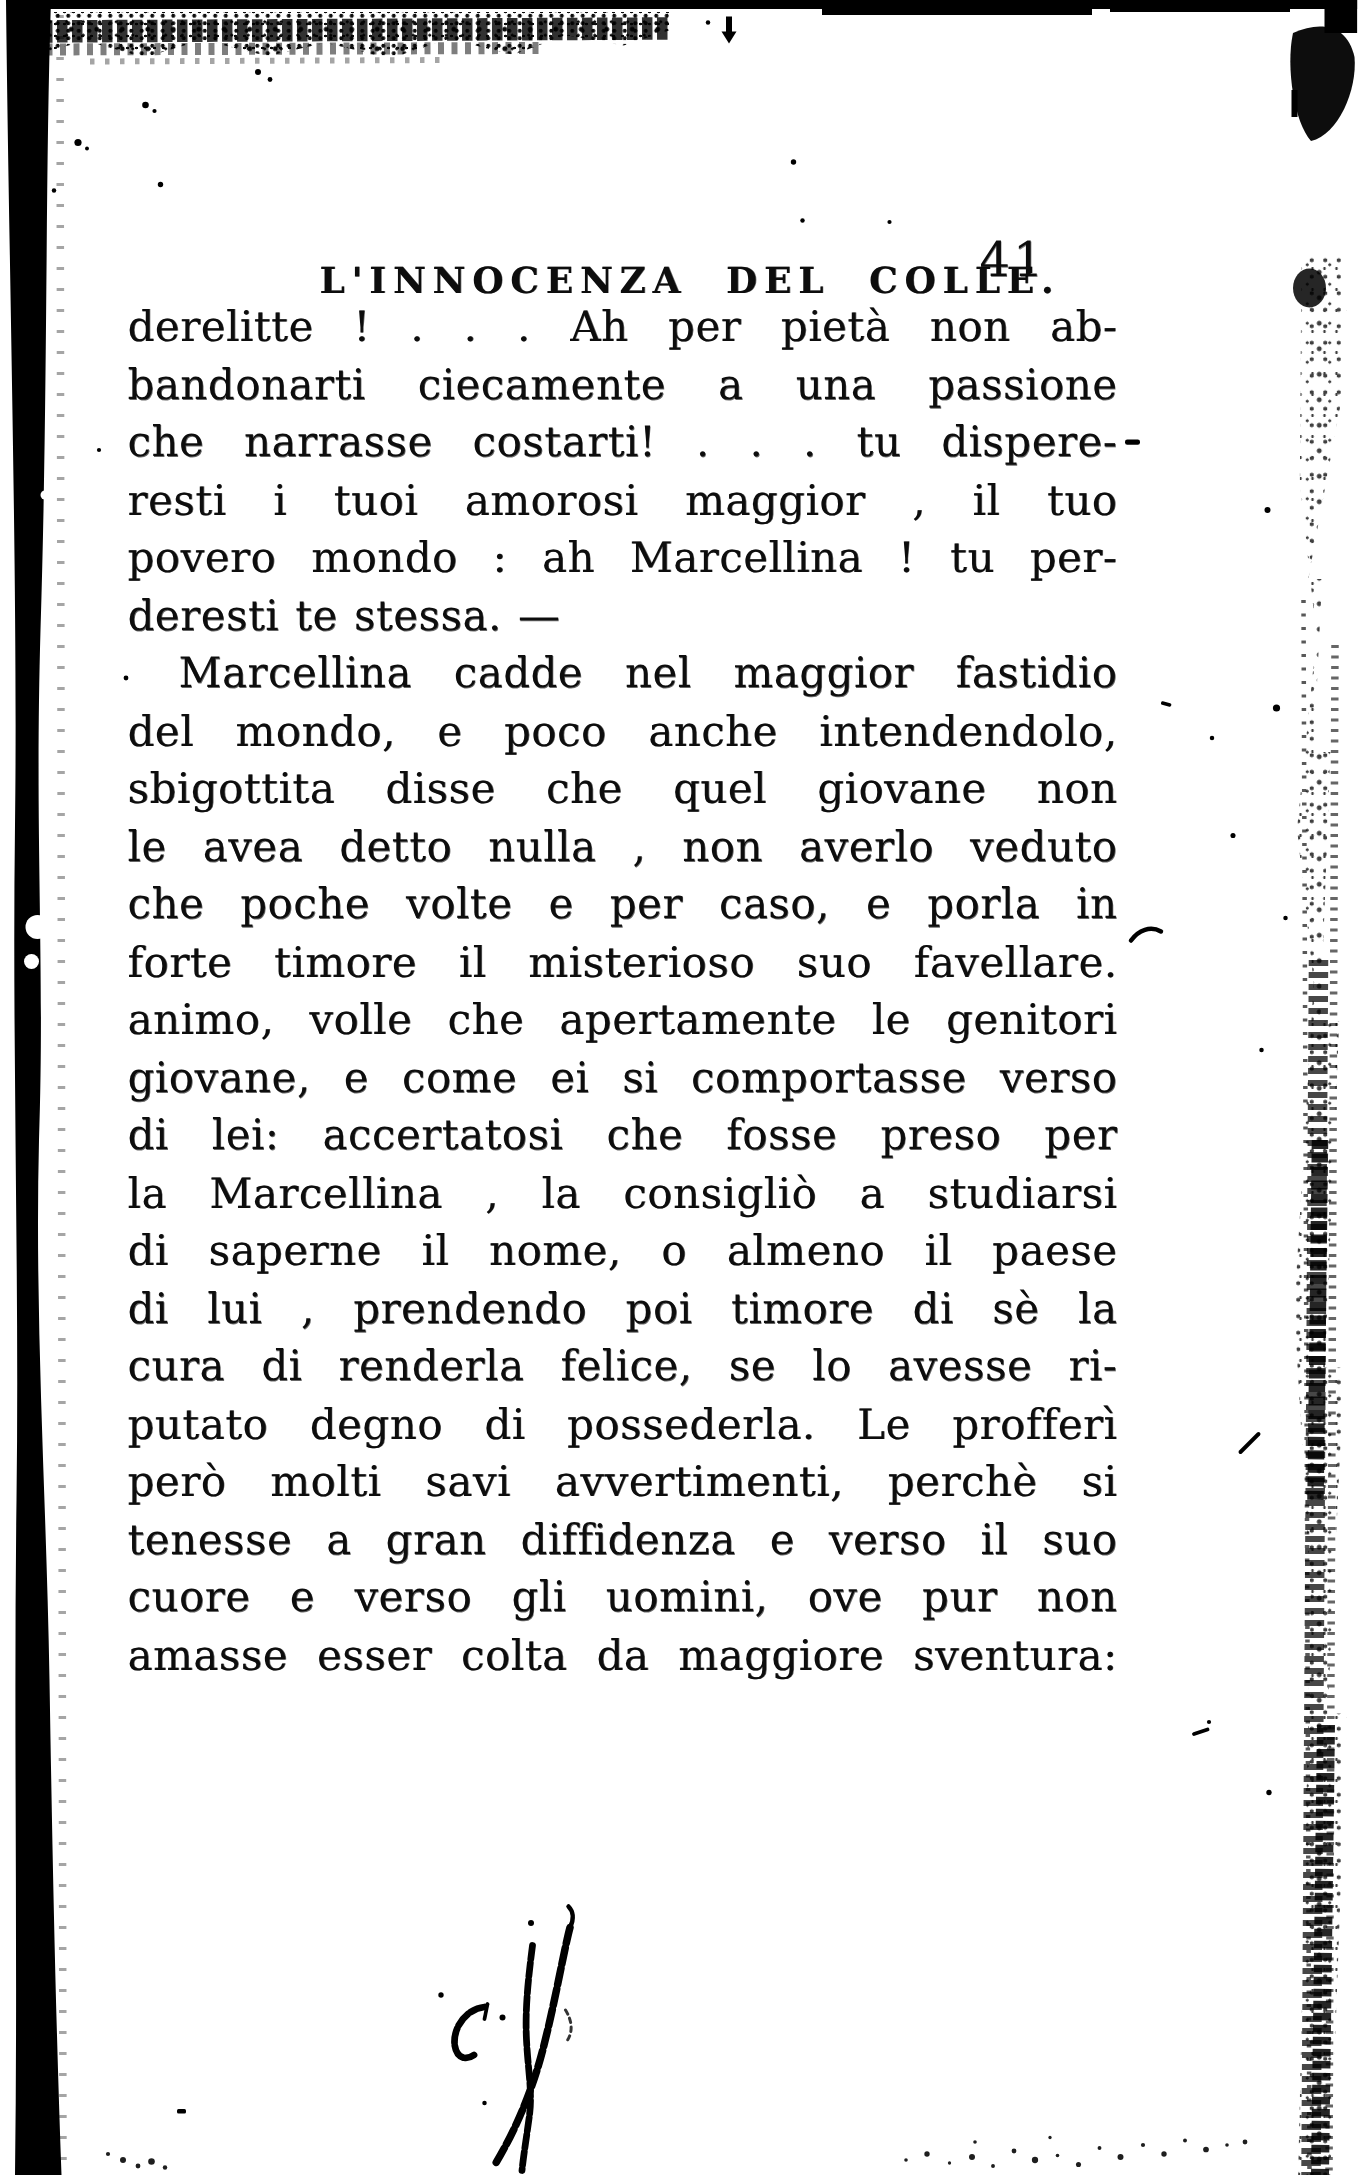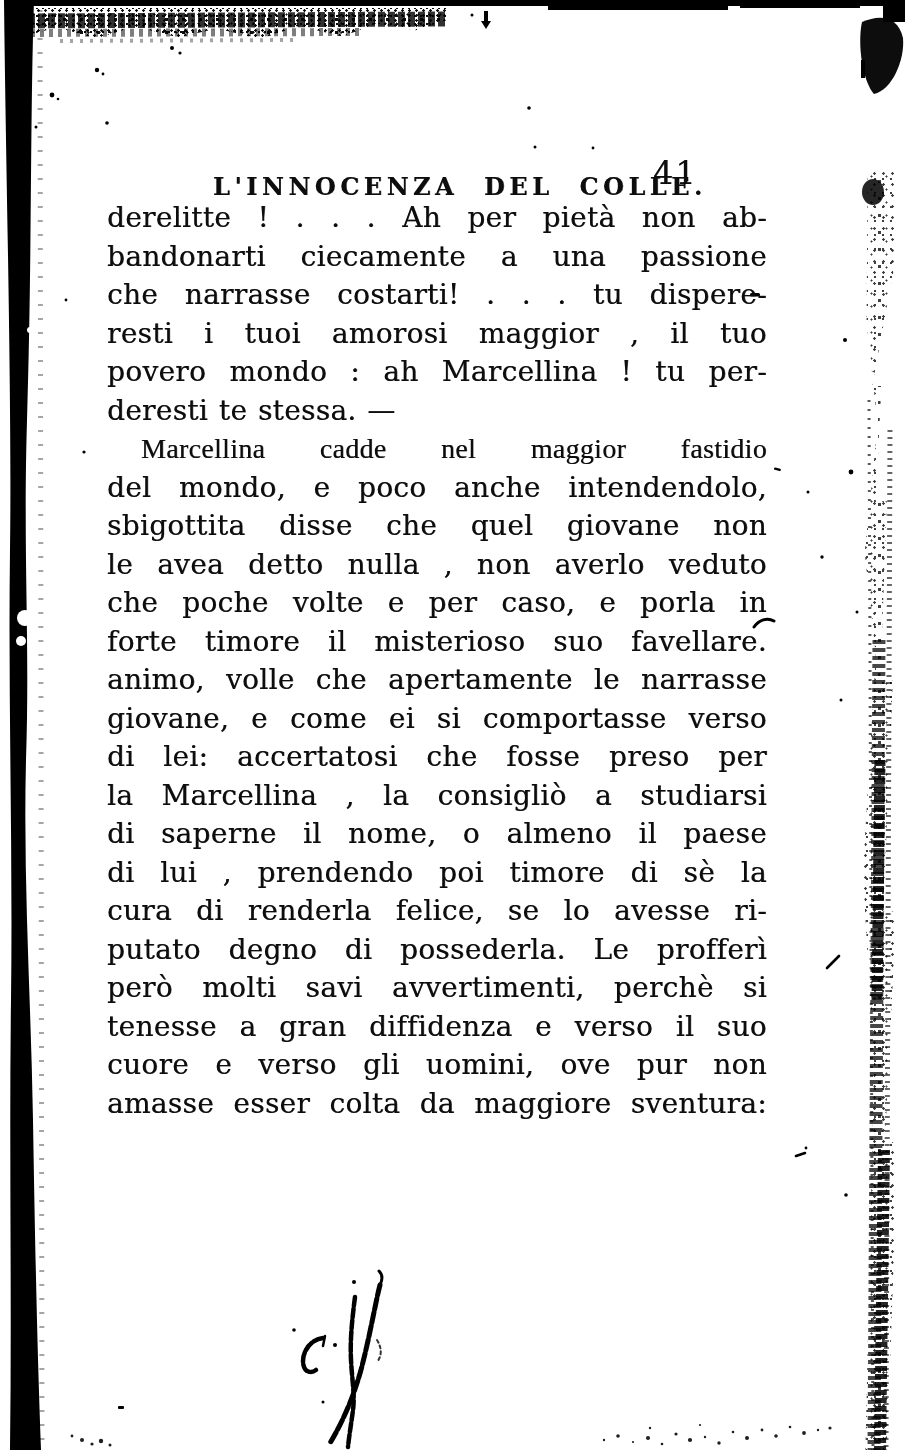--- a/index.html
+++ b/index.html
@@ -36,32 +36,31 @@
     text-shadow: 0.4px 0.4px 0 rgba(0,0,0,0.5);
   }
   
   .text-column {
     position: absolute;
     left: 85px; top: 199px; width: 660px;
     font-size: 28px;
     letter-spacing: 0.3px;
     word-spacing: 1.5px;
     text-shadow: 0.45px 0.35px 0 rgba(0,0,0,0.6);
-    margin-left: 22px;
   }
   .ln {
     height: 38.5px;
     line-height: 38.5px;
     text-align: justify;
     text-align-last: justify;
     white-space: normal;
     overflow: visible;
   }
   .ln.short { text-align-last: left; }
-  .ln.indent { text-indent: 34px; font-family: Liberation Serif, serif; }
+  .ln.indent { text-indent: 34px; }
   
   .speckle {
     position: absolute;
     background-image:
       radial-gradient(circle, #000 1.2px, transparent 1.45px),
       radial-gradient(circle, #000 0.9px, transparent 1.15px),
       radial-gradient(circle, #000 1.5px, transparent 1.8px),
       radial-gradient(circle, #000 0.8px, transparent 1.05px);
     background-size: 7px 5px, 11px 9px, 17px 13px, 6px 8px;
     background-position: 0 0, 3px 2px, 8px 5px, 2px 4px;
@@ -210,21 +209,21 @@
     <div class="ln">resti i tuoi amorosi maggior , il tuo</div>
     <div class="ln">povero mondo : ah Marcellina ! tu per-</div>
     <div class="ln short">deresti te stessa. —</div>
 
     <div class="ln indent">Marcellina cadde nel maggior fastidio</div>
     <div class="ln">del mondo, e poco anche intendendolo,</div>
     <div class="ln">sbigottita disse che quel giovane non</div>
     <div class="ln">le avea detto nulla , non averlo veduto</div>
     <div class="ln">che poche volte e per caso, e porla in</div>
     <div class="ln">forte timore il misterioso suo favellare.</div>
-    <div class="ln">animo, volle che apertamente le narrasse</div>
+    <div class="ln">animo, volle che apertamente le genitori</div>
     <div class="ln">giovane, e come ei si comportasse verso</div>
     <div class="ln">di lei: accertatosi che fosse preso per</div>
     <div class="ln">la Marcellina , la consigliò a studiarsi</div>
     <div class="ln">di saperne il nome, o almeno il paese</div>
     <div class="ln">di lui , prendendo poi timore di sè la</div>
     <div class="ln">cura di renderla felice, se lo avesse ri-</div>
     <div class="ln">putato degno di possederla. Le profferì</div>
     <div class="ln">però molti savi avvertimenti, perchè si</div>
     <div class="ln">tenesse a gran diffidenza e verso il suo</div>
     <div class="ln">cuore e verso gli uomini, ove pur non</div>

